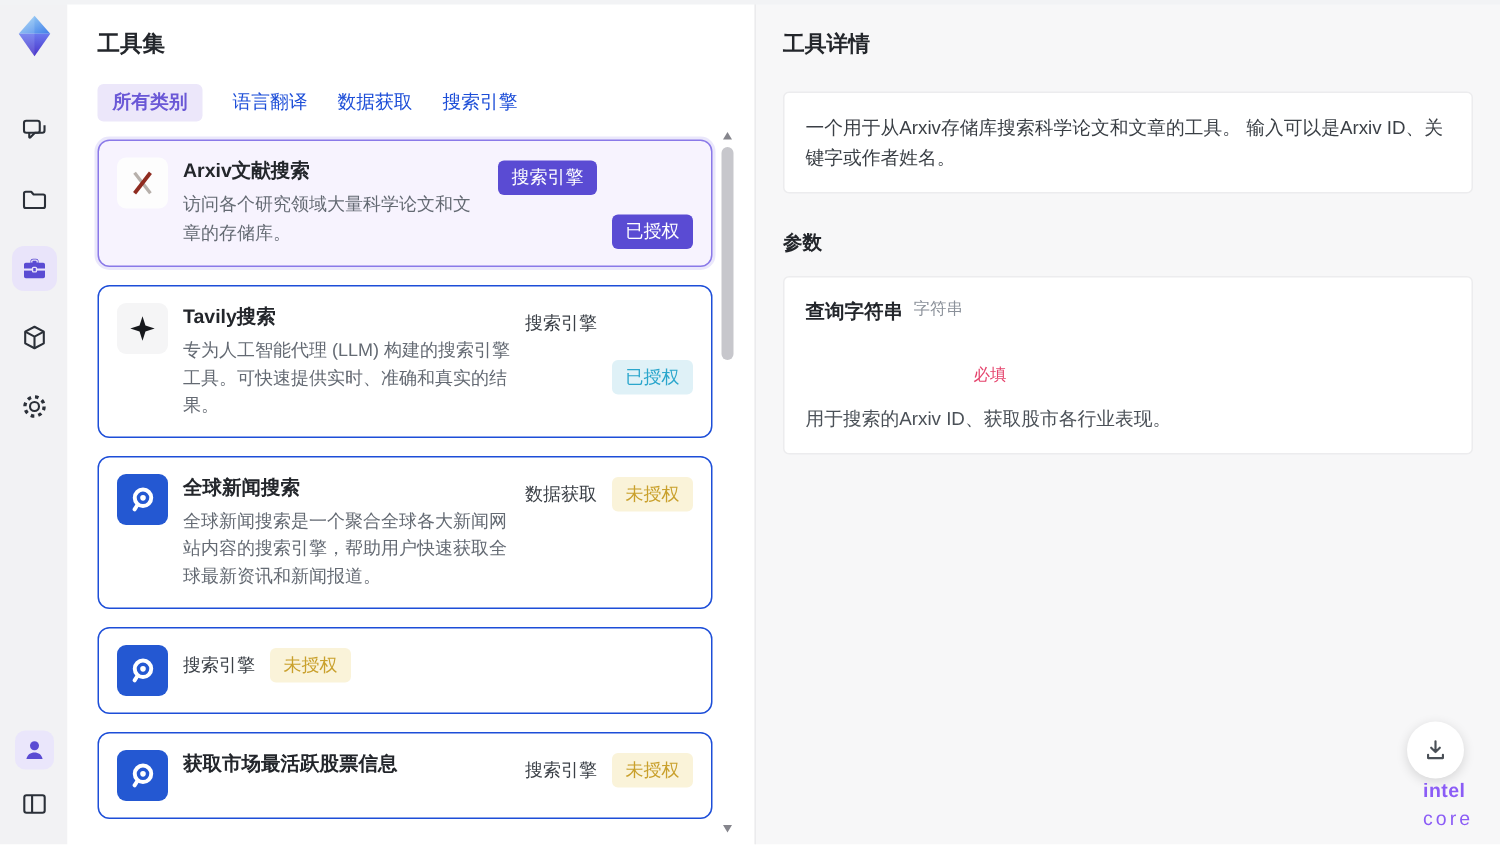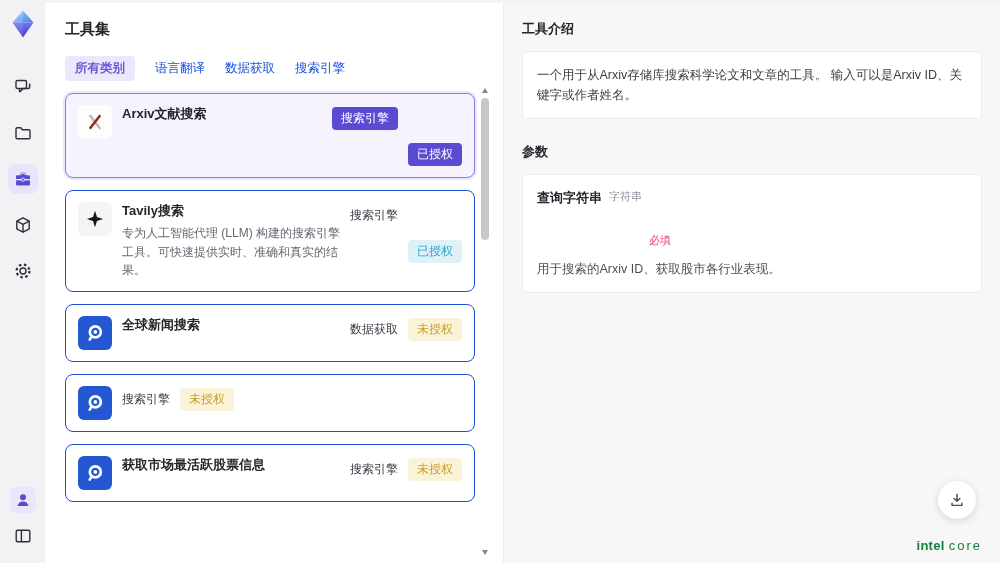--- a/index.html
+++ b/index.html
@@ -85,21 +85,21 @@
   .param-type { font-size:11px; color:#8a9099; }
   .param-required { font-size:11px; color:#e5446d;margin-top:44px; }
   .param-desc { font-size:12.5px; color:#4a5057; margin-top:9px; }
 
   .fab {
     position:absolute; right:24px; bottom:44px; width:38px; height:38px; border-radius:50%;
     background:#ffffff; box-shadow:0 2px 8px rgba(0,0,0,.14); display:flex;
     align-items:center; justify-content:center; cursor:pointer;
   }
   .fab svg { width:18px; height:18px; }
-  .brand { position:absolute; right:18px; bottom:10px; font-size:13px; color:#15803d; display:flex; align-items:baseline; gap:4px; }
+  .brand { position:absolute; right:18px; bottom:10px; font-size:13px; color:#8b5cf6; display:flex; align-items:baseline; gap:4px;flex-direction:column; }
   .brand .b1 { font-weight:700; letter-spacing:.3px; }
   .brand .b2 { font-weight:400; letter-spacing:2px; }
 </style>
 </head>
 <body>
 
 <div class="top-strip"></div>
 
 <aside class="rail">
   <div class="logo">
@@ -187,20 +187,21 @@
 
     <div class="tool-item selected">
       <div class="tool-icon arxiv">
         <svg viewBox="0 0 20 20">
           <line x1="5.2" y1="3.8" x2="14.8" y2="16.2" stroke="#b7b0ab" stroke-width="2"></line>
           <line x1="14.8" y1="3.8" x2="5.2" y2="16.2" stroke="#8f2b20" stroke-width="2.3"></line>
         </svg>
       </div>
       <div class="tool-text">
         <div class="tool-name">Arxiv文献搜索</div>
+        <div class="tool-desc">访问各个研究领域大量科学论文和文章的存储库。</div>
       </div>
       <div class="tool-badges">
         <span class="cat-badge">搜索引擎</span>
         <span class="auth-badge ok">已授权</span>
       </div>
     </div>
 
     <div class="tool-item">
       <div class="tool-icon">
         <svg viewBox="0 0 20 20">
@@ -220,20 +221,21 @@
     <div class="tool-item">
       <div class="tool-icon blue">
         <svg viewBox="0 0 20 20">
           <circle cx="10.3" cy="9" r="5" fill="none" stroke="#ffffff" stroke-width="2.4"></circle>
           <circle cx="10.3" cy="9" r="1.7" fill="#ffffff"></circle>
           <path d="M6.6 13.8L5.2 16" stroke="#ffffff" stroke-width="2.4" stroke-linecap="round"></path>
         </svg>
       </div>
       <div class="tool-text">
         <div class="tool-name">全球新闻搜索</div>
+        <div class="tool-desc">全球新闻搜索是一个聚合全球各大新闻网站内容的搜索引擎，帮助用户快速获取全球最新资讯和新闻报道。</div>
       </div>
       <div class="tool-badges">
         <span class="cat-badge">数据获取</span>
         <span class="auth-badge no">未授权</span>
       </div>
     </div>
 
     <div class="tool-item">
       <div class="tool-icon blue">
         <svg viewBox="0 0 20 20">
@@ -269,22 +271,22 @@
   </div>
 
   <div class="scrollbar">
     <div class="scroll-arrow-up"></div>
     <div class="scroll-thumb"></div>
     <div class="scroll-arrow-down"></div>
   </div>
 </main>
 
 <section class="detail-panel">
-
-  <h3 class="section-heading">工具介绍</h3>
+  <h2 class="detail-title">工具详情</h2>
+
   <div class="detail-box">一个用于从Arxiv存储库搜索科学论文和文章的工具。 输入可以是Arxiv ID、关键字或作者姓名。</div>
 
   <h3 class="section-heading">参数</h3>
   <div class="detail-box">
     <div class="param-head">
       <span class="param-name">查询字符串</span>
       <span class="param-type">字符串</span>
       <span class="param-required">必填</span>
     </div>
     <div class="param-desc">用于搜索的Arxiv ID、获取股市各行业表现。</div>

